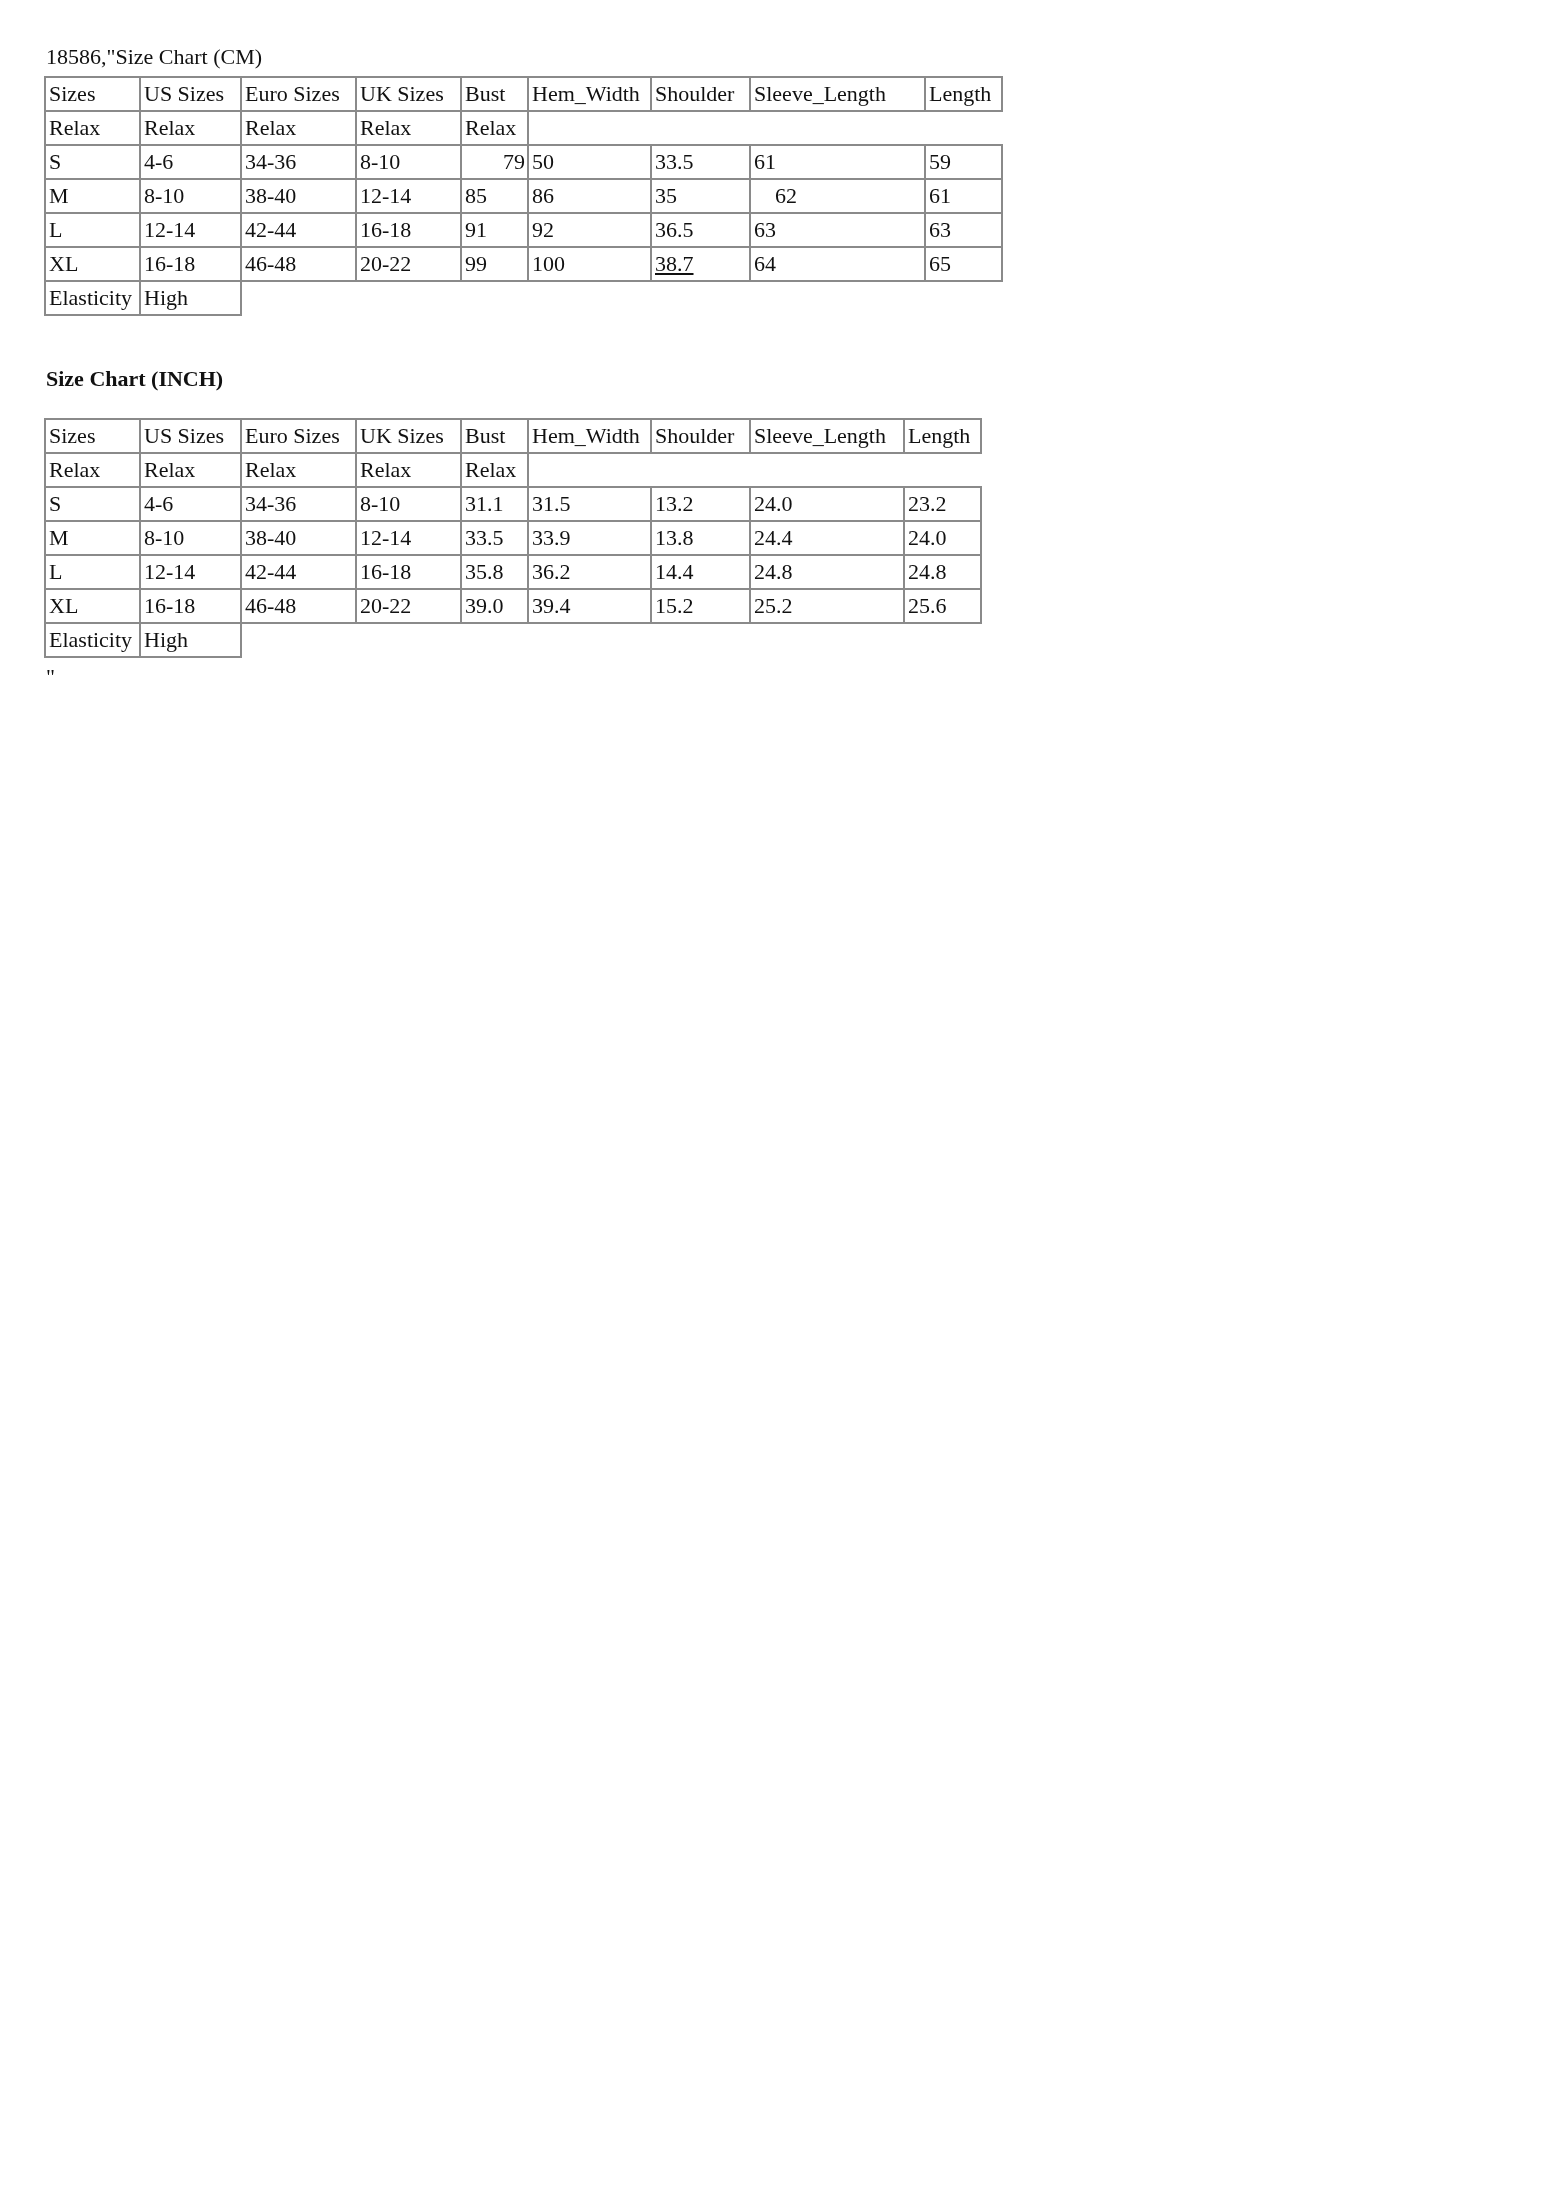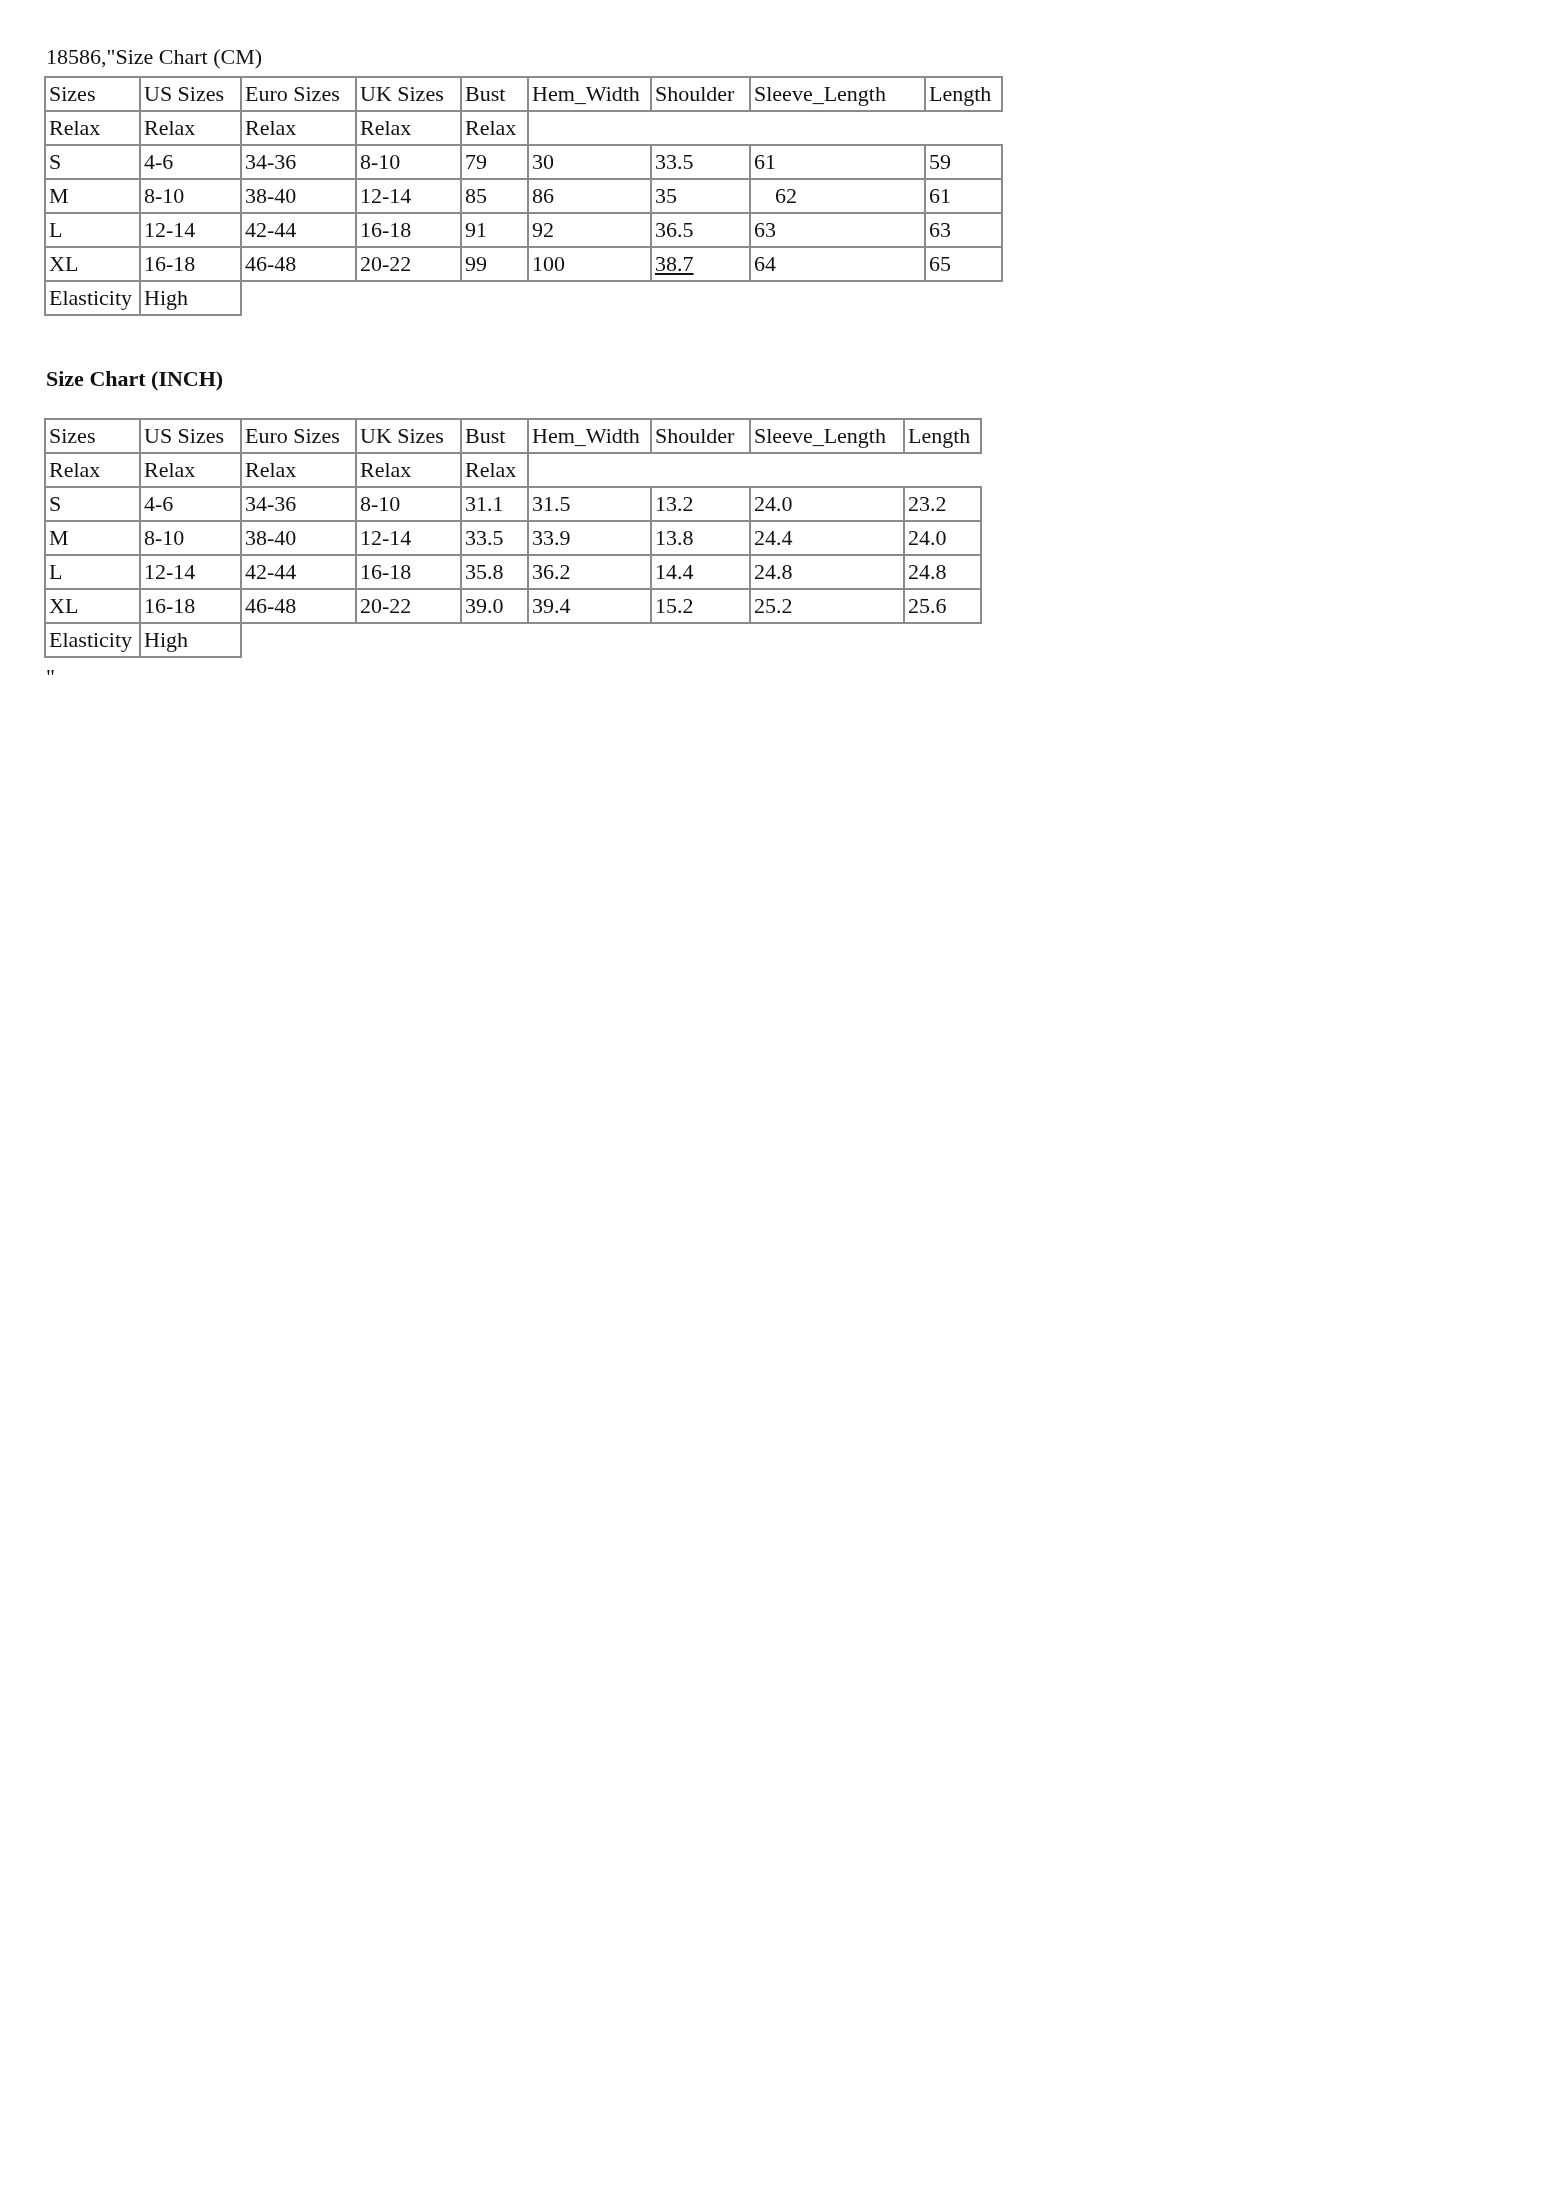--- a/index.html
+++ b/index.html
@@ -70,22 +70,22 @@
           <td style="width: 94px;">Relax</td>
           <td style="width: 108px;">Relax</td>
           <td style="width: 98px;">Relax</td>
           <td style="width: 60px;">Relax</td>
         </tr>
         <tr>
           <td style="width: 88px;">S</td>
           <td style="width: 94px;">4-6</td>
           <td style="width: 108px;">34-36</td>
           <td style="width: 98px;">8-10</td>
-          <td style="width: 60px;">79</td>
-          <td style="width: 116px;">30</td>
+          <td style="width: 60px; text-align: right;">79</td>
+          <td style="width: 116px;">50</td>
           <td style="width: 92px;">33.5</td>
           <td style="width: 147px;">61</td>
           <td style="width: 70px;">59</td>
         </tr>
         <tr>
           <td style="width: 88px;">M</td>
           <td style="width: 94px;">8-10</td>
           <td style="width: 108px;">38-40</td>
           <td style="width: 98px;">12-14</td>
           <td style="width: 60px;">85</td>

